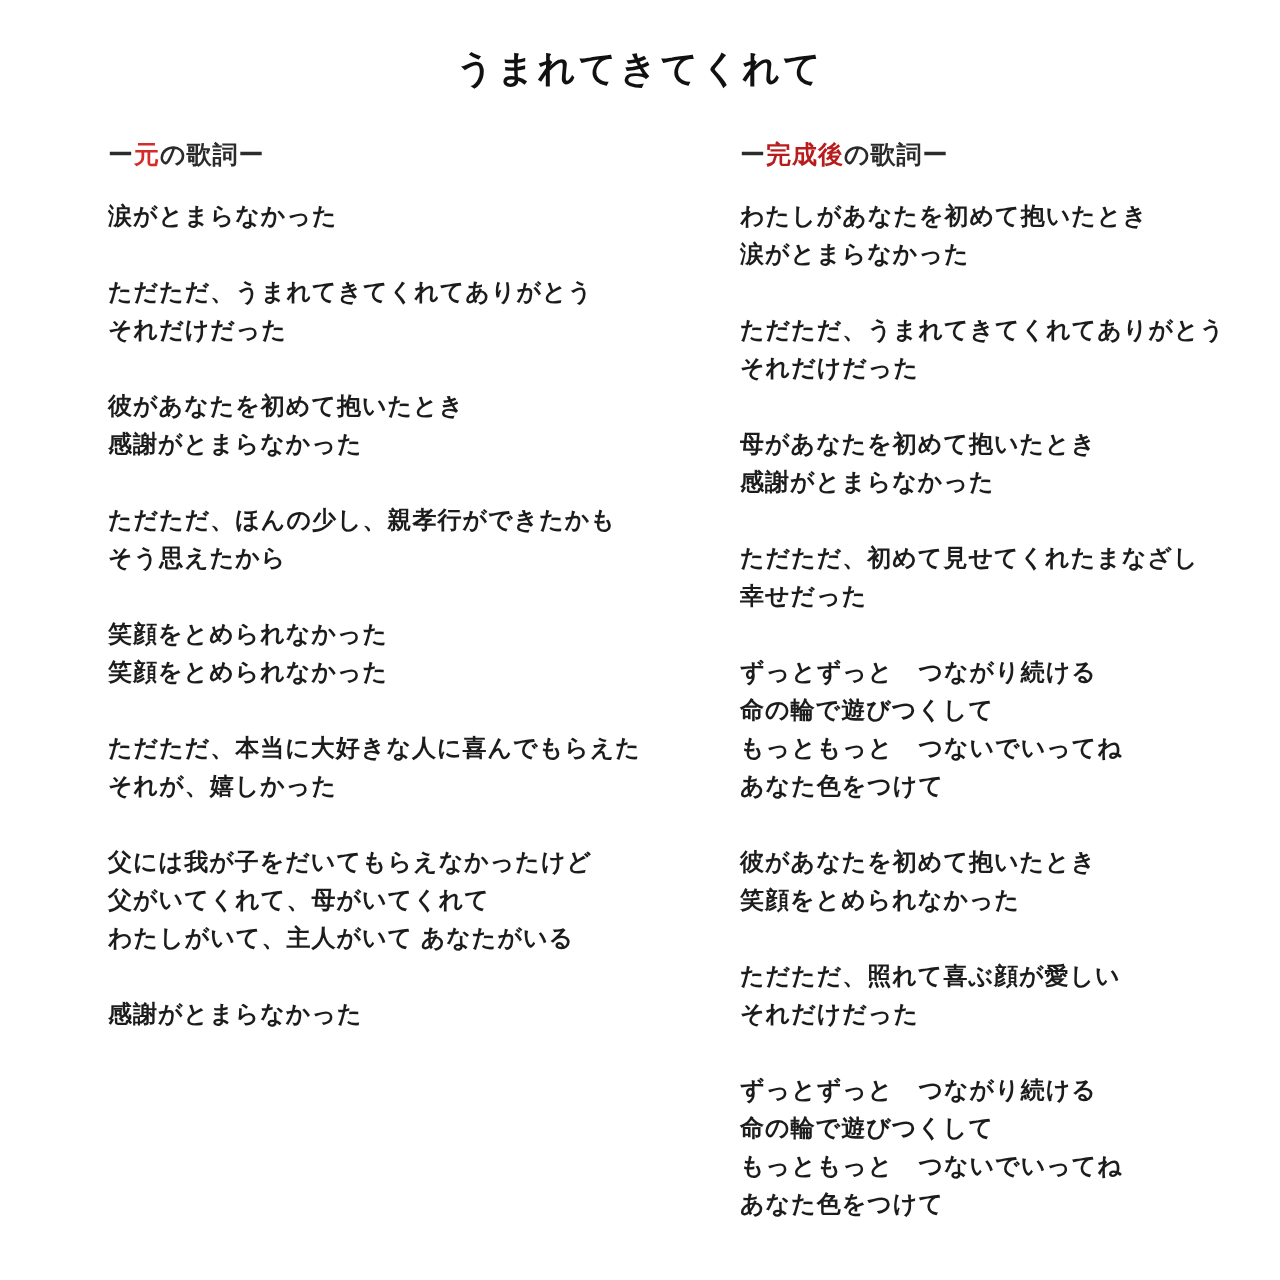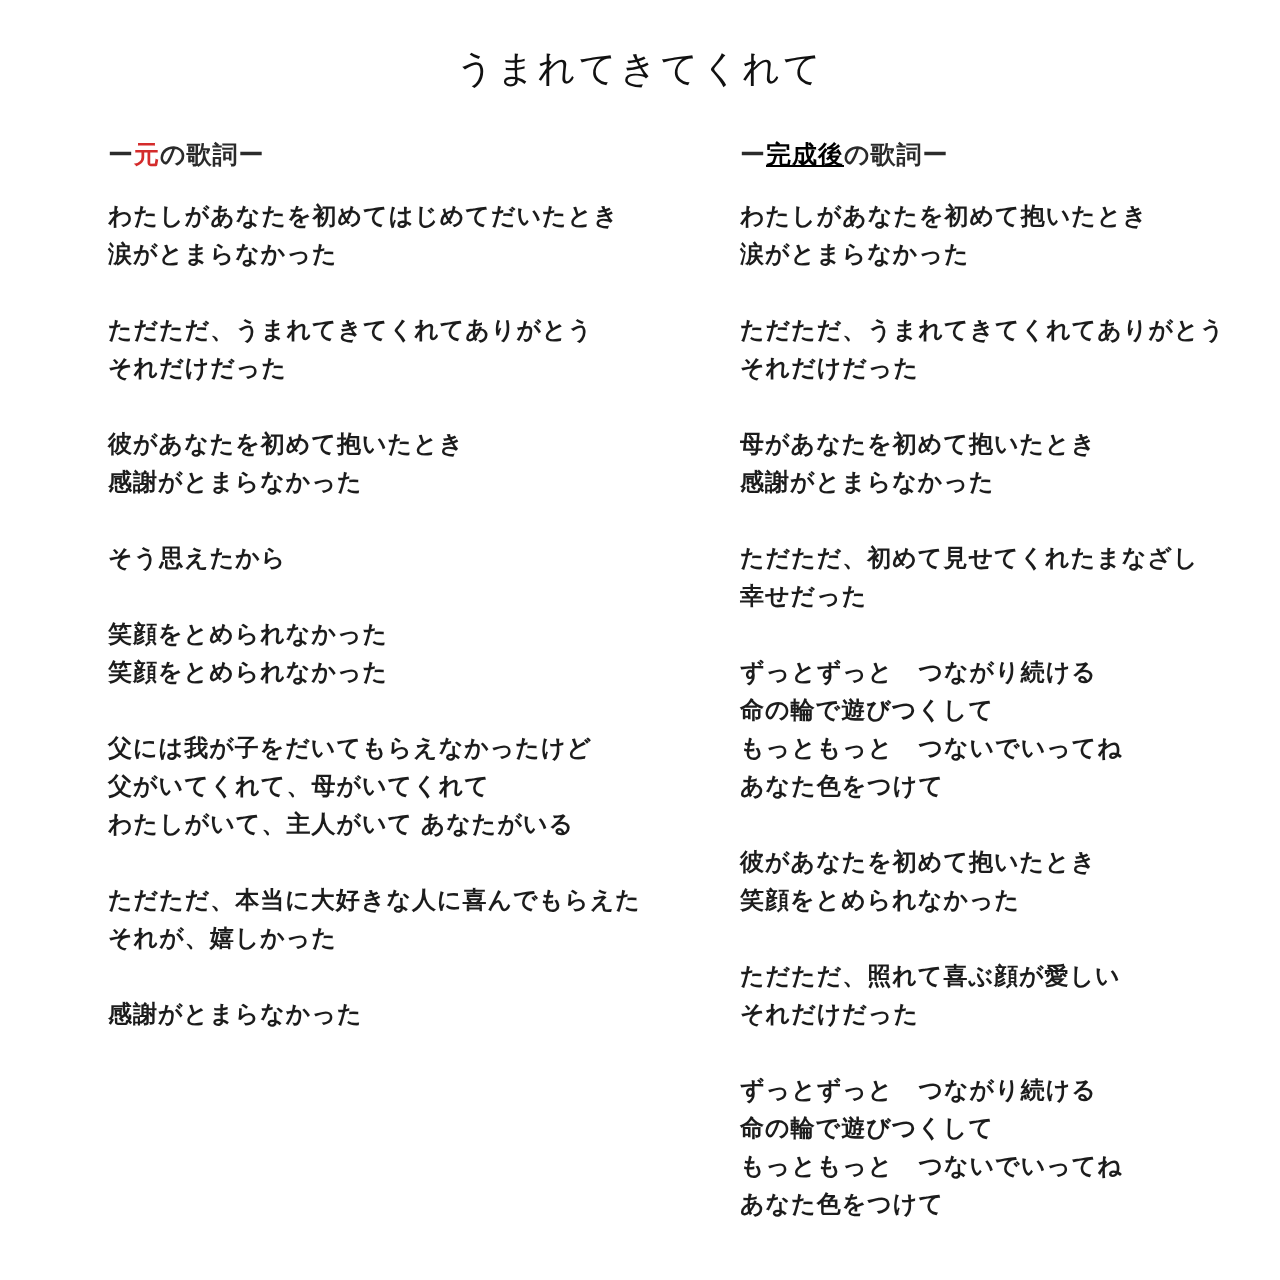--- a/index.html
+++ b/index.html
@@ -9,21 +9,21 @@
     font-family: "Liberation Sans", "DejaVu Sans", sans-serif;
     color: #1c1c1c;
     overflow: hidden;
   }
   .page { position: relative; width: 1280px; height: 1280px; background: #ffffff; }
   .title {
     position: absolute;
     top: 44px; left: 0; right: 0;
     text-align: center;
     font-size: 37px;
-    font-weight: normal;
+    font-weight: bold;
     letter-spacing: 3px;
     color: #111111;
   }
   .column {
     position: absolute;
     top: 138px;
     width: 620px;
   }
   .col-left  { left: 108px; }
   .col-right { left: 740px; }
@@ -50,55 +50,55 @@
 <body>
 
 <div class="page">
 
   <h1 class="title">うまれてきてくれて</h1>
 
   <div class="column col-left">
     <div class="col-header"><span>ー</span><span class="hl" style="color: rgb(212, 43, 43);">元</span><span>の歌詞ー</span></div>
     <div class="stanzas">
         <div class="stanza">
-          <div class="line">わたしがあなたを初めてはじめてだいたとき</div>
           <div class="line">涙がとまらなかった</div>
         </div>
         <div class="stanza">
           <div class="line">ただただ、うまれてきてくれてありがとう</div>
           <div class="line">それだけだった</div>
         </div>
         <div class="stanza">
           <div class="line">彼があなたを初めて抱いたとき</div>
           <div class="line">感謝がとまらなかった</div>
         </div>
         <div class="stanza">
+          <div class="line">ただただ、ほんの少し、親孝行ができたかも</div>
           <div class="line">そう思えたから</div>
         </div>
         <div class="stanza">
           <div class="line">笑顔をとめられなかった</div>
           <div class="line">笑顔をとめられなかった</div>
         </div>
         <div class="stanza">
+          <div class="line">ただただ、本当に大好きな人に喜んでもらえた</div>
+          <div class="line">それが、嬉しかった</div>
+        </div>
+        <div class="stanza">
           <div class="line">父には我が子をだいてもらえなかったけど</div>
           <div class="line">父がいてくれて、母がいてくれて</div>
           <div class="line">わたしがいて、主人がいて あなたがいる</div>
-        </div>
-        <div class="stanza">
-          <div class="line">ただただ、本当に大好きな人に喜んでもらえた</div>
-          <div class="line">それが、嬉しかった</div>
         </div>
         <div class="stanza">
           <div class="line">感謝がとまらなかった</div>
         </div>
       </div>
   </div>
 
   <div class="column col-right">
-    <div class="col-header"><span>ー</span><span class="hl" style="color: #000000; text-decoration: underline;">完成後</span><span>の歌詞ー</span></div>
+    <div class="col-header"><span>ー</span><span class="hl" style="color: #b91c1c;">完成後</span><span>の歌詞ー</span></div>
     <div class="stanzas">
         <div class="stanza">
           <div class="line">わたしがあなたを初めて抱いたとき</div>
           <div class="line">涙がとまらなかった</div>
         </div>
         <div class="stanza">
           <div class="line">ただただ、うまれてきてくれてありがとう</div>
           <div class="line">それだけだった</div>
         </div>
         <div class="stanza">

